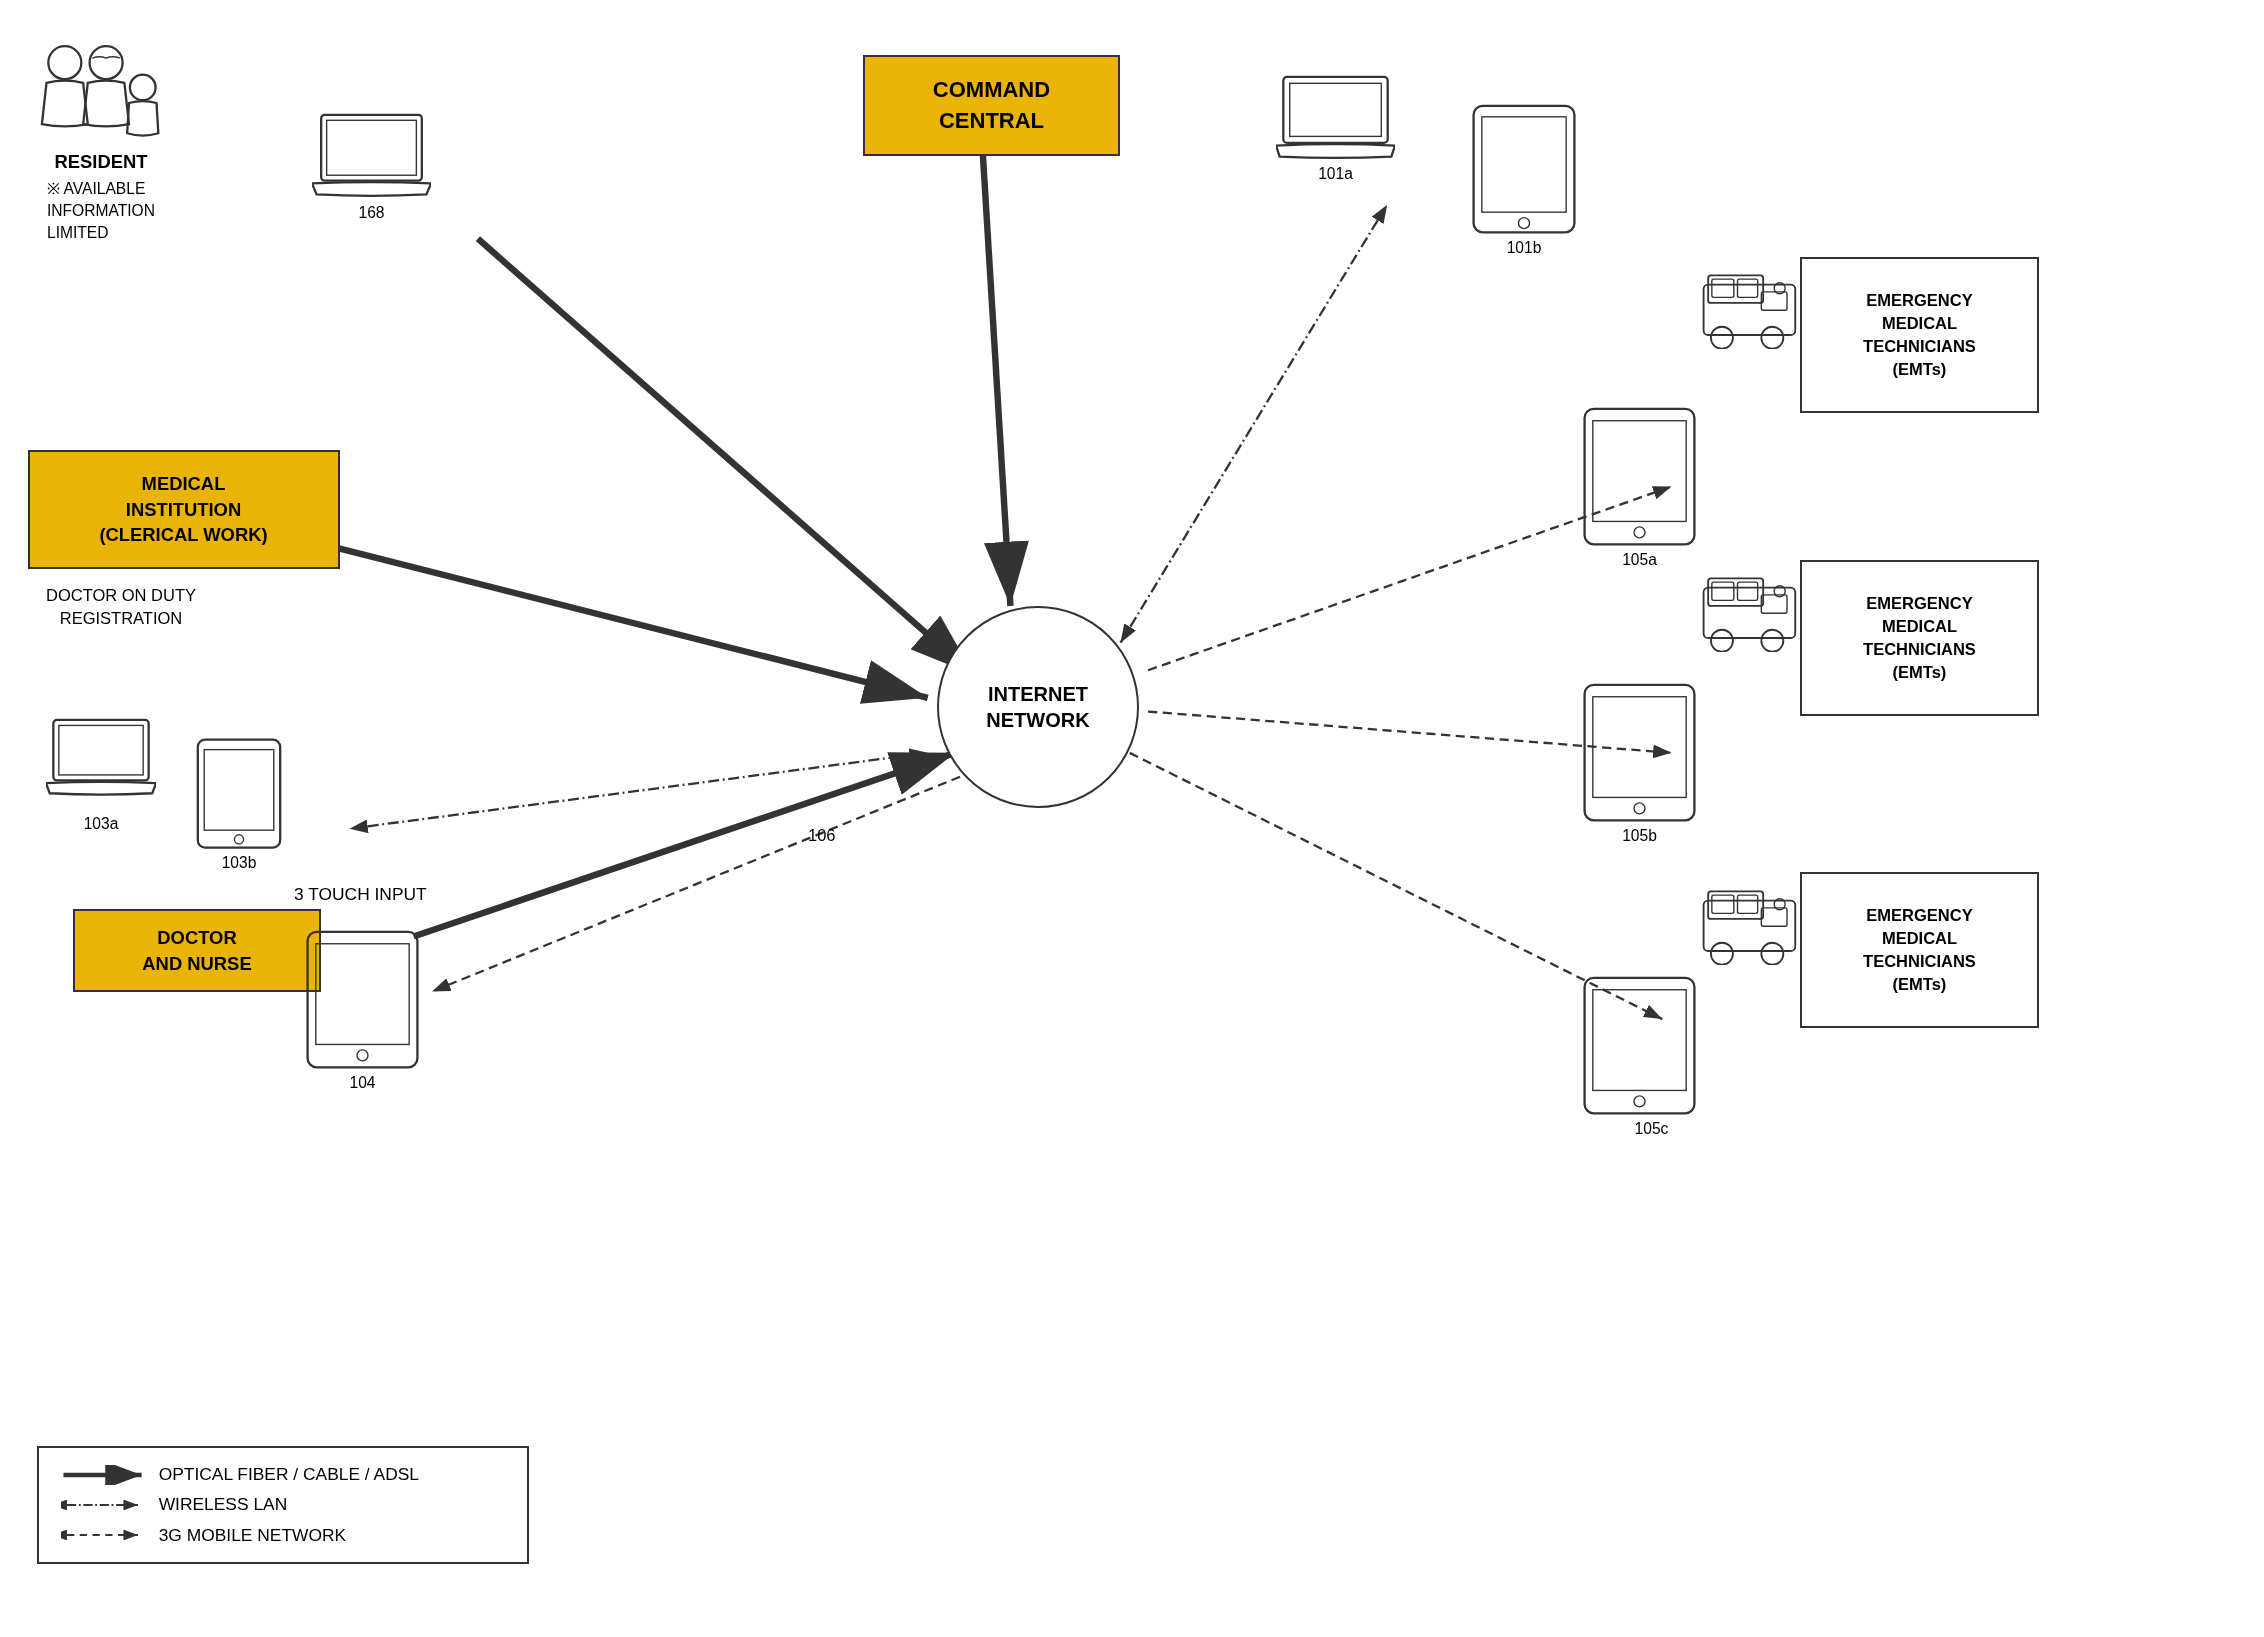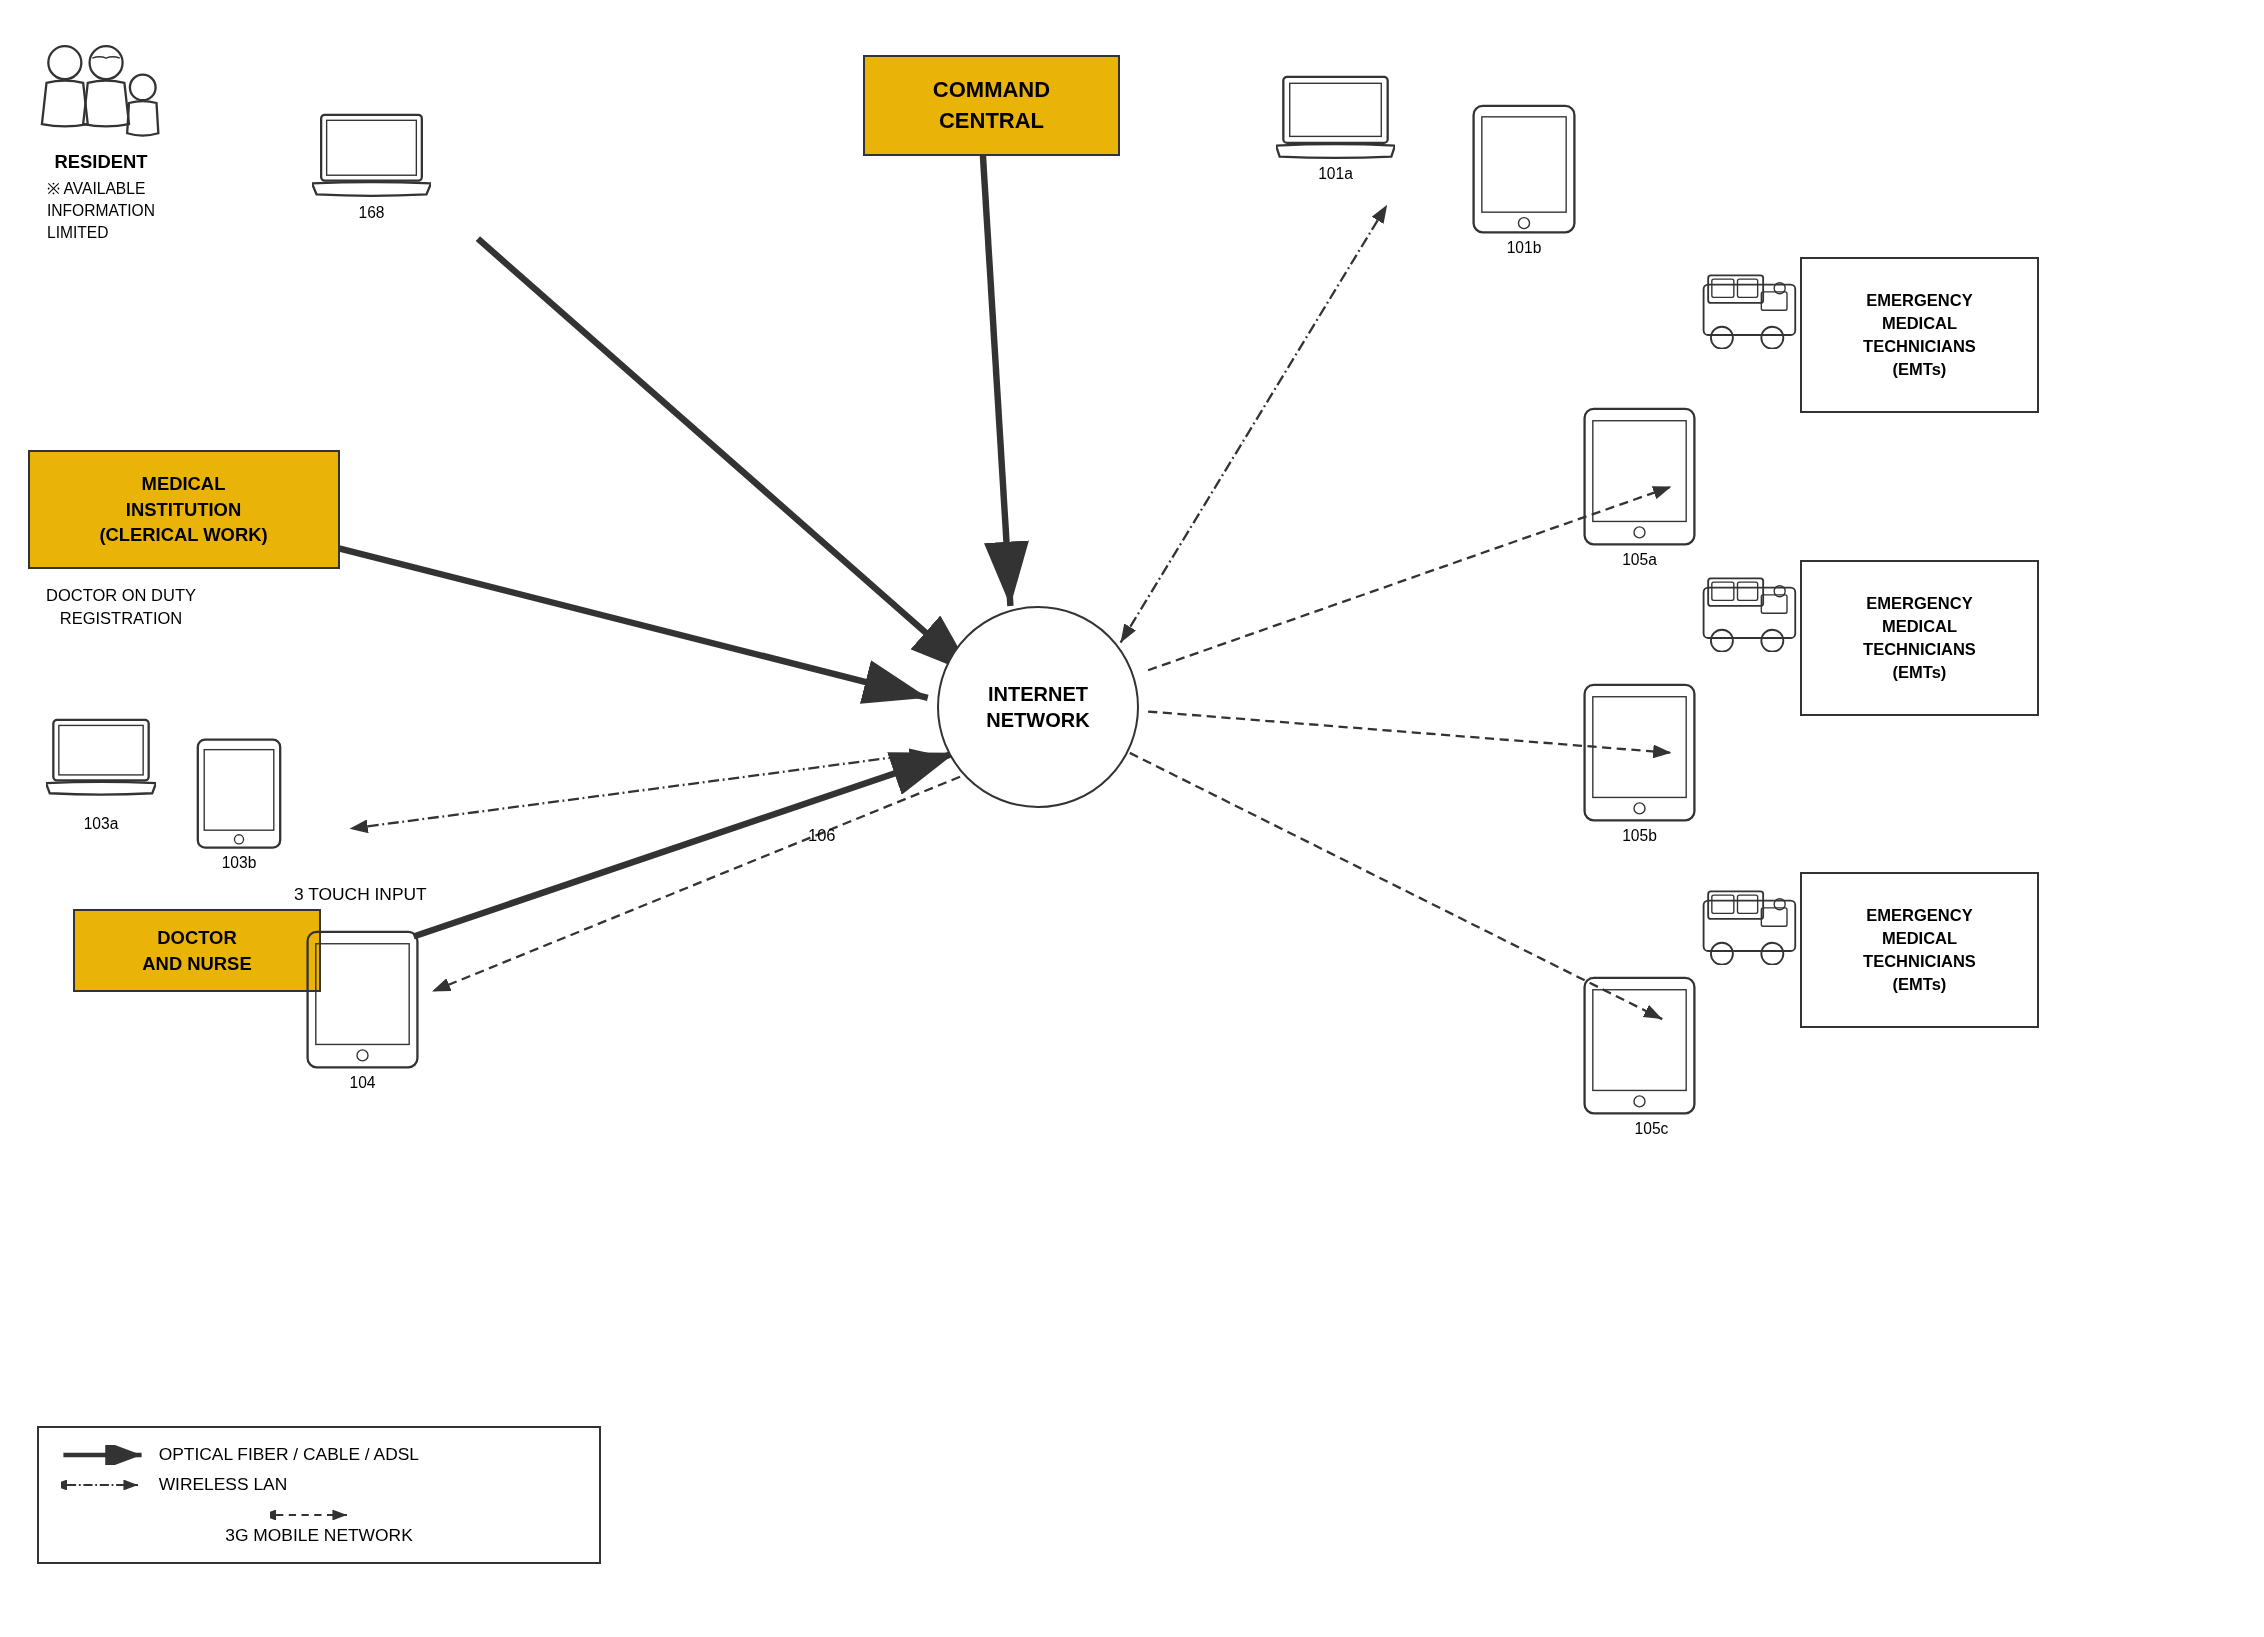--- a/index.html
+++ b/index.html
@@ -78,21 +78,21 @@
       pointer-events: none;
     }
     
     .legend-box {
       position: absolute;
       border: 2.3px solid #333;
       background: #fff;
       padding: 16.5px 22px;
       left: 37px;
       bottom: 73px;
-      width: 564px;
+      width: 492px;
     }
     .legend-item {
       display: flex;
       align-items: center;
       margin-bottom: 9.2px;
       font-size: 17.4px;
     }
     .legend-line-container {
       width: 83px;
       margin-right: 14.7px;
@@ -368,21 +368,21 @@
             </marker>
             <marker id="leg-arr-start2" markerWidth="8" markerHeight="6" refX="0" refY="3" orient="auto-start-reverse">
               <polygon points="0 0, 8 3, 0 6" fill="#333"></polygon>
             </marker>
           </defs>
           <line x1="6" y1="11" x2="84" y2="11" stroke="#333" stroke-width="2" stroke-dasharray="10,3,2,3" marker-end="url(#leg-arr-end2)" marker-start="url(#leg-arr-start2)"></line>
         </svg>
       </div>
       <span>WIRELESS LAN</span>
     </div>
-    <div class="legend-item" style="margin-bottom:0;flex-direction:column;">
+    <div class="legend-item" style="margin-bottom:0;">
       <div class="legend-line-container">
         <svg width="83" height="20" viewBox="0 0 90 22">
           <defs>
             <marker id="leg-arr-end3" markerWidth="8" markerHeight="6" refX="8" refY="3" orient="auto">
               <polygon points="0 0, 8 3, 0 6" fill="#333"></polygon>
             </marker>
             <marker id="leg-arr-start3" markerWidth="8" markerHeight="6" refX="0" refY="3" orient="auto-start-reverse">
               <polygon points="0 0, 8 3, 0 6" fill="#333"></polygon>
             </marker>
           </defs>

